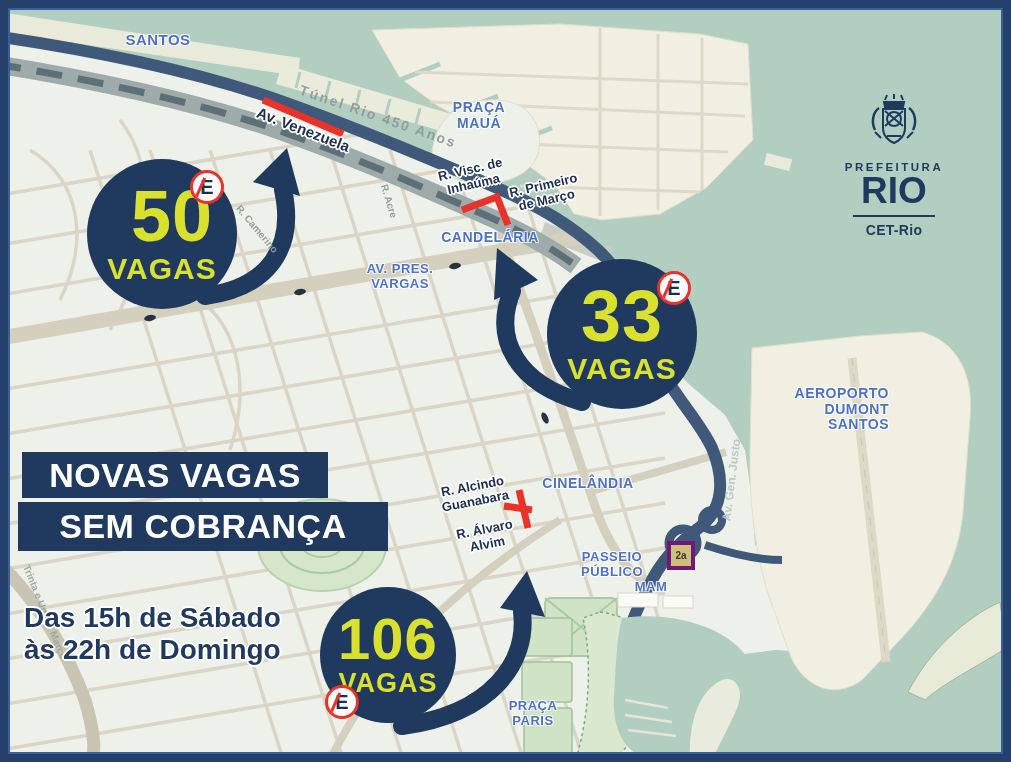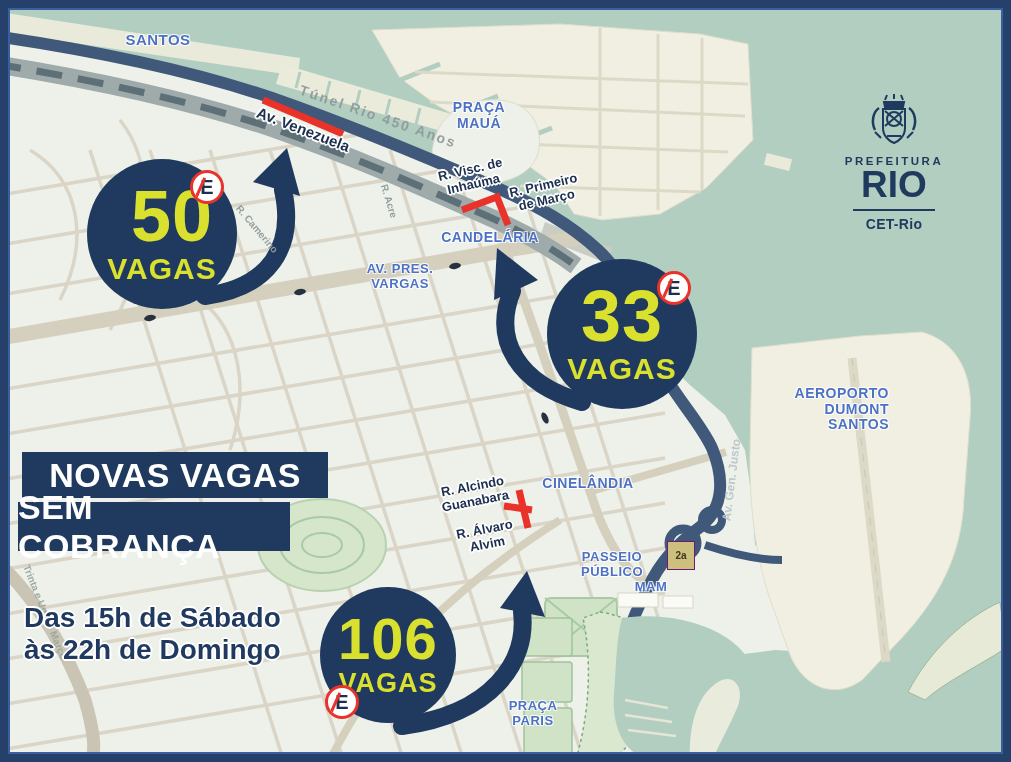--- a/index.html
+++ b/index.html
@@ -37,27 +37,27 @@
   .hbox{position:absolute;background:var(--navy,#1f3a5e);color:#fff;font-weight:bold;
         display:flex;align-items:center;justify-content:center;font-size:34px;
         letter-spacing:.5px;z-index:15;}
   .sched{position:absolute;color:var(--navy,#1f3a5e);font-weight:bold;font-size:28px;
         line-height:1.15;z-index:15;
         text-shadow:-2px 0 0 #fff,2px 0 0 #fff,0 -2px 0 #fff,0 2px 0 #fff,
                     -1px -1px 0 #fff,1px -1px 0 #fff,-1px 1px 0 #fff,1px 1px 0 #fff;}
 
   .logo{position:absolute;left:840px;top:92px;width:108px;text-align:center;
         color:var(--navy,#1f3a5e);z-index:15;}
-  .logo .org{font-size:11.5px;font-weight:bold;letter-spacing:2.5px;margin-top:7px;}
+  .logo .org{font-size:11.5px;font-weight:bold;letter-spacing:2.5px;margin-top:13px;}
   .logo .city{font-size:37px;font-weight:bold;letter-spacing:0px;line-height:.95;}
   .logo .rule{width:82px;border-top:2px solid var(--navy,#1f3a5e);margin:7px auto 5px;}
   .logo .dept{font-size:14px;font-weight:bold;letter-spacing:.3px;}
 
   .gold{position:absolute;left:667px;top:541px;width:28px;height:29px;background:#cdbf7e;
-        border:1px solid #701a75;color:#3c3a22;font-weight:bold;font-size:10px;
+        border:4px solid #701a75;color:#3c3a22;font-weight:bold;font-size:10px;
         display:flex;align-items:center;justify-content:center;z-index:5;}
 </style>
 </head>
 <body>
 
 <div class="frame">
 
   <svg class="map-svg" viewBox="0 0 1011 762">
     <defs>
       <clipPath id="landclip">
@@ -223,21 +223,21 @@
     <div class="num" style="font-size:58px;">106</div>
     <div class="unit" style="font-size:27px;">VAGAS</div>
   </div>
   <div class="esign" style="left:325px;top:685px;">
       <span>E</span>
     </div>
 
   <div class="hbox" style="left:22px;top:452px;width:306px;height:46px;">
     <span>NOVAS VAGAS</span>
   </div>
-  <div class="hbox" style="left:18px;top:502px;width:272px;height:49px;">
+  <div class="hbox" style="left:18px;top:502px;width:370px;height:49px;">
     <span>SEM COBRANÇA</span>
   </div>
 
   <div class="sched" style="left:24px;top:602px;">
     <div>Das 15h de Sábado</div>
     <div>às 22h de Domingo</div>
   </div>
 
   <div class="logo">
     <svg width="58" height="56" viewBox="0 0 58 56" style="display:block;margin:0 auto;">

